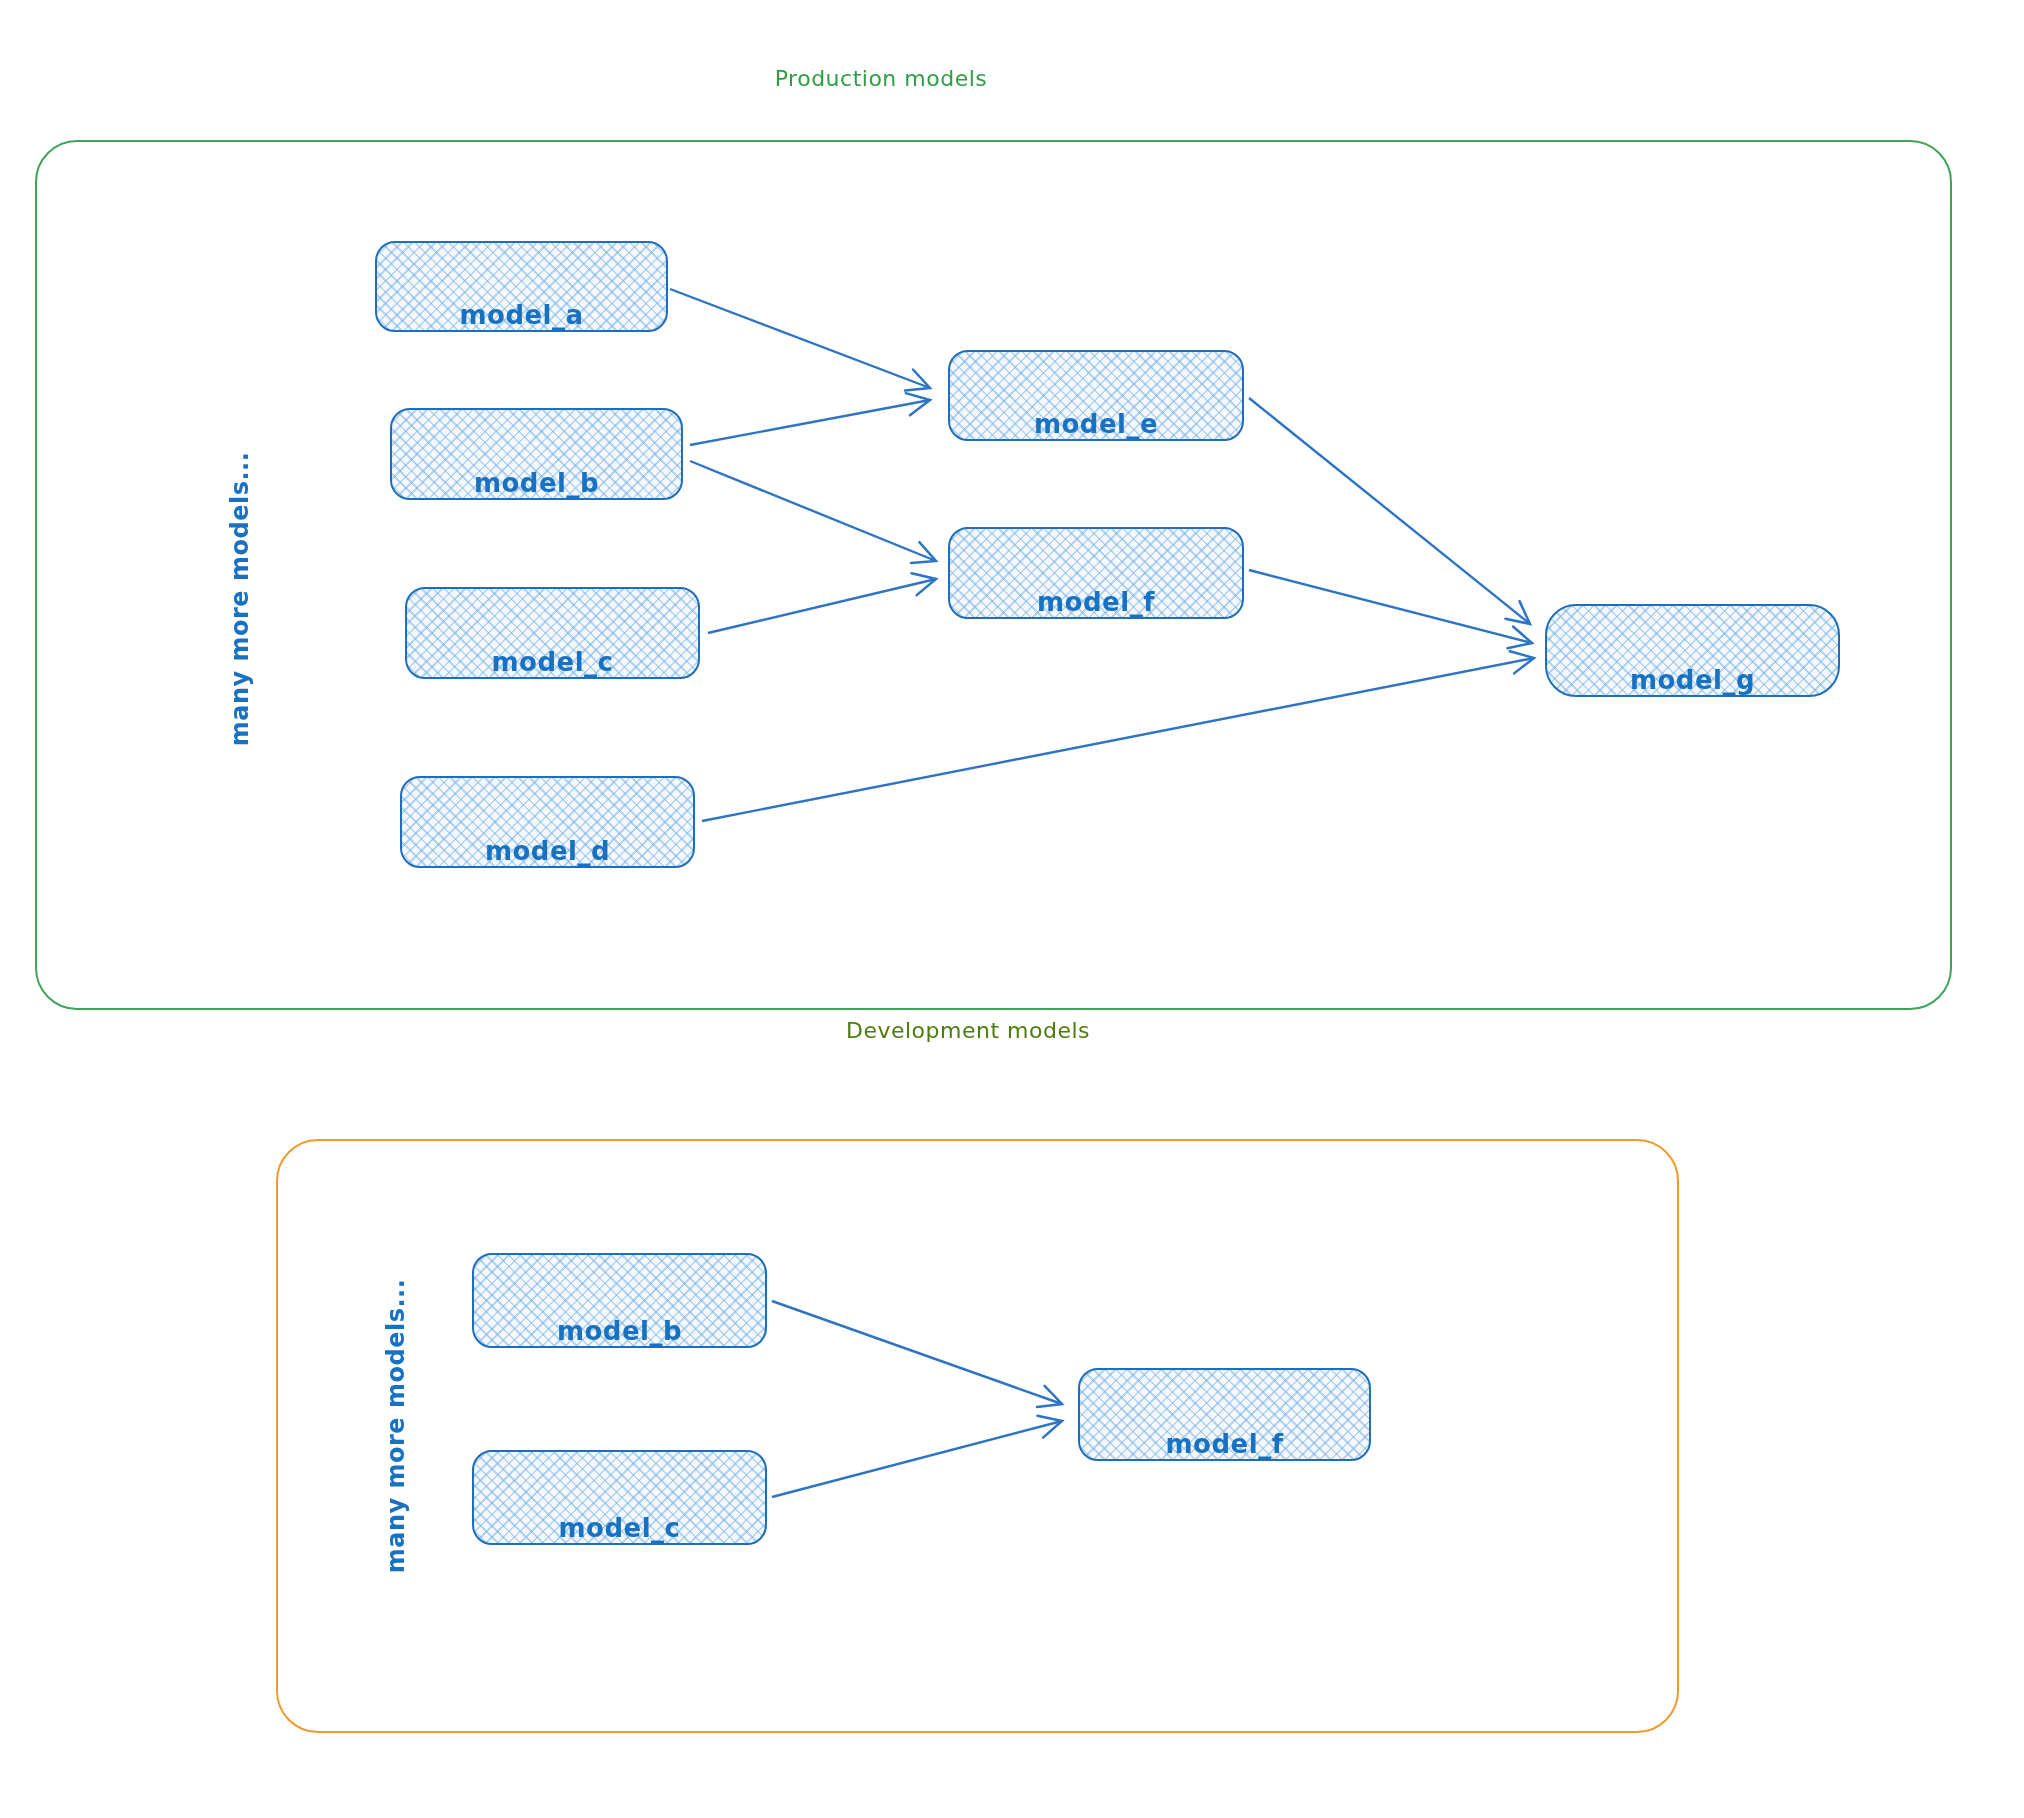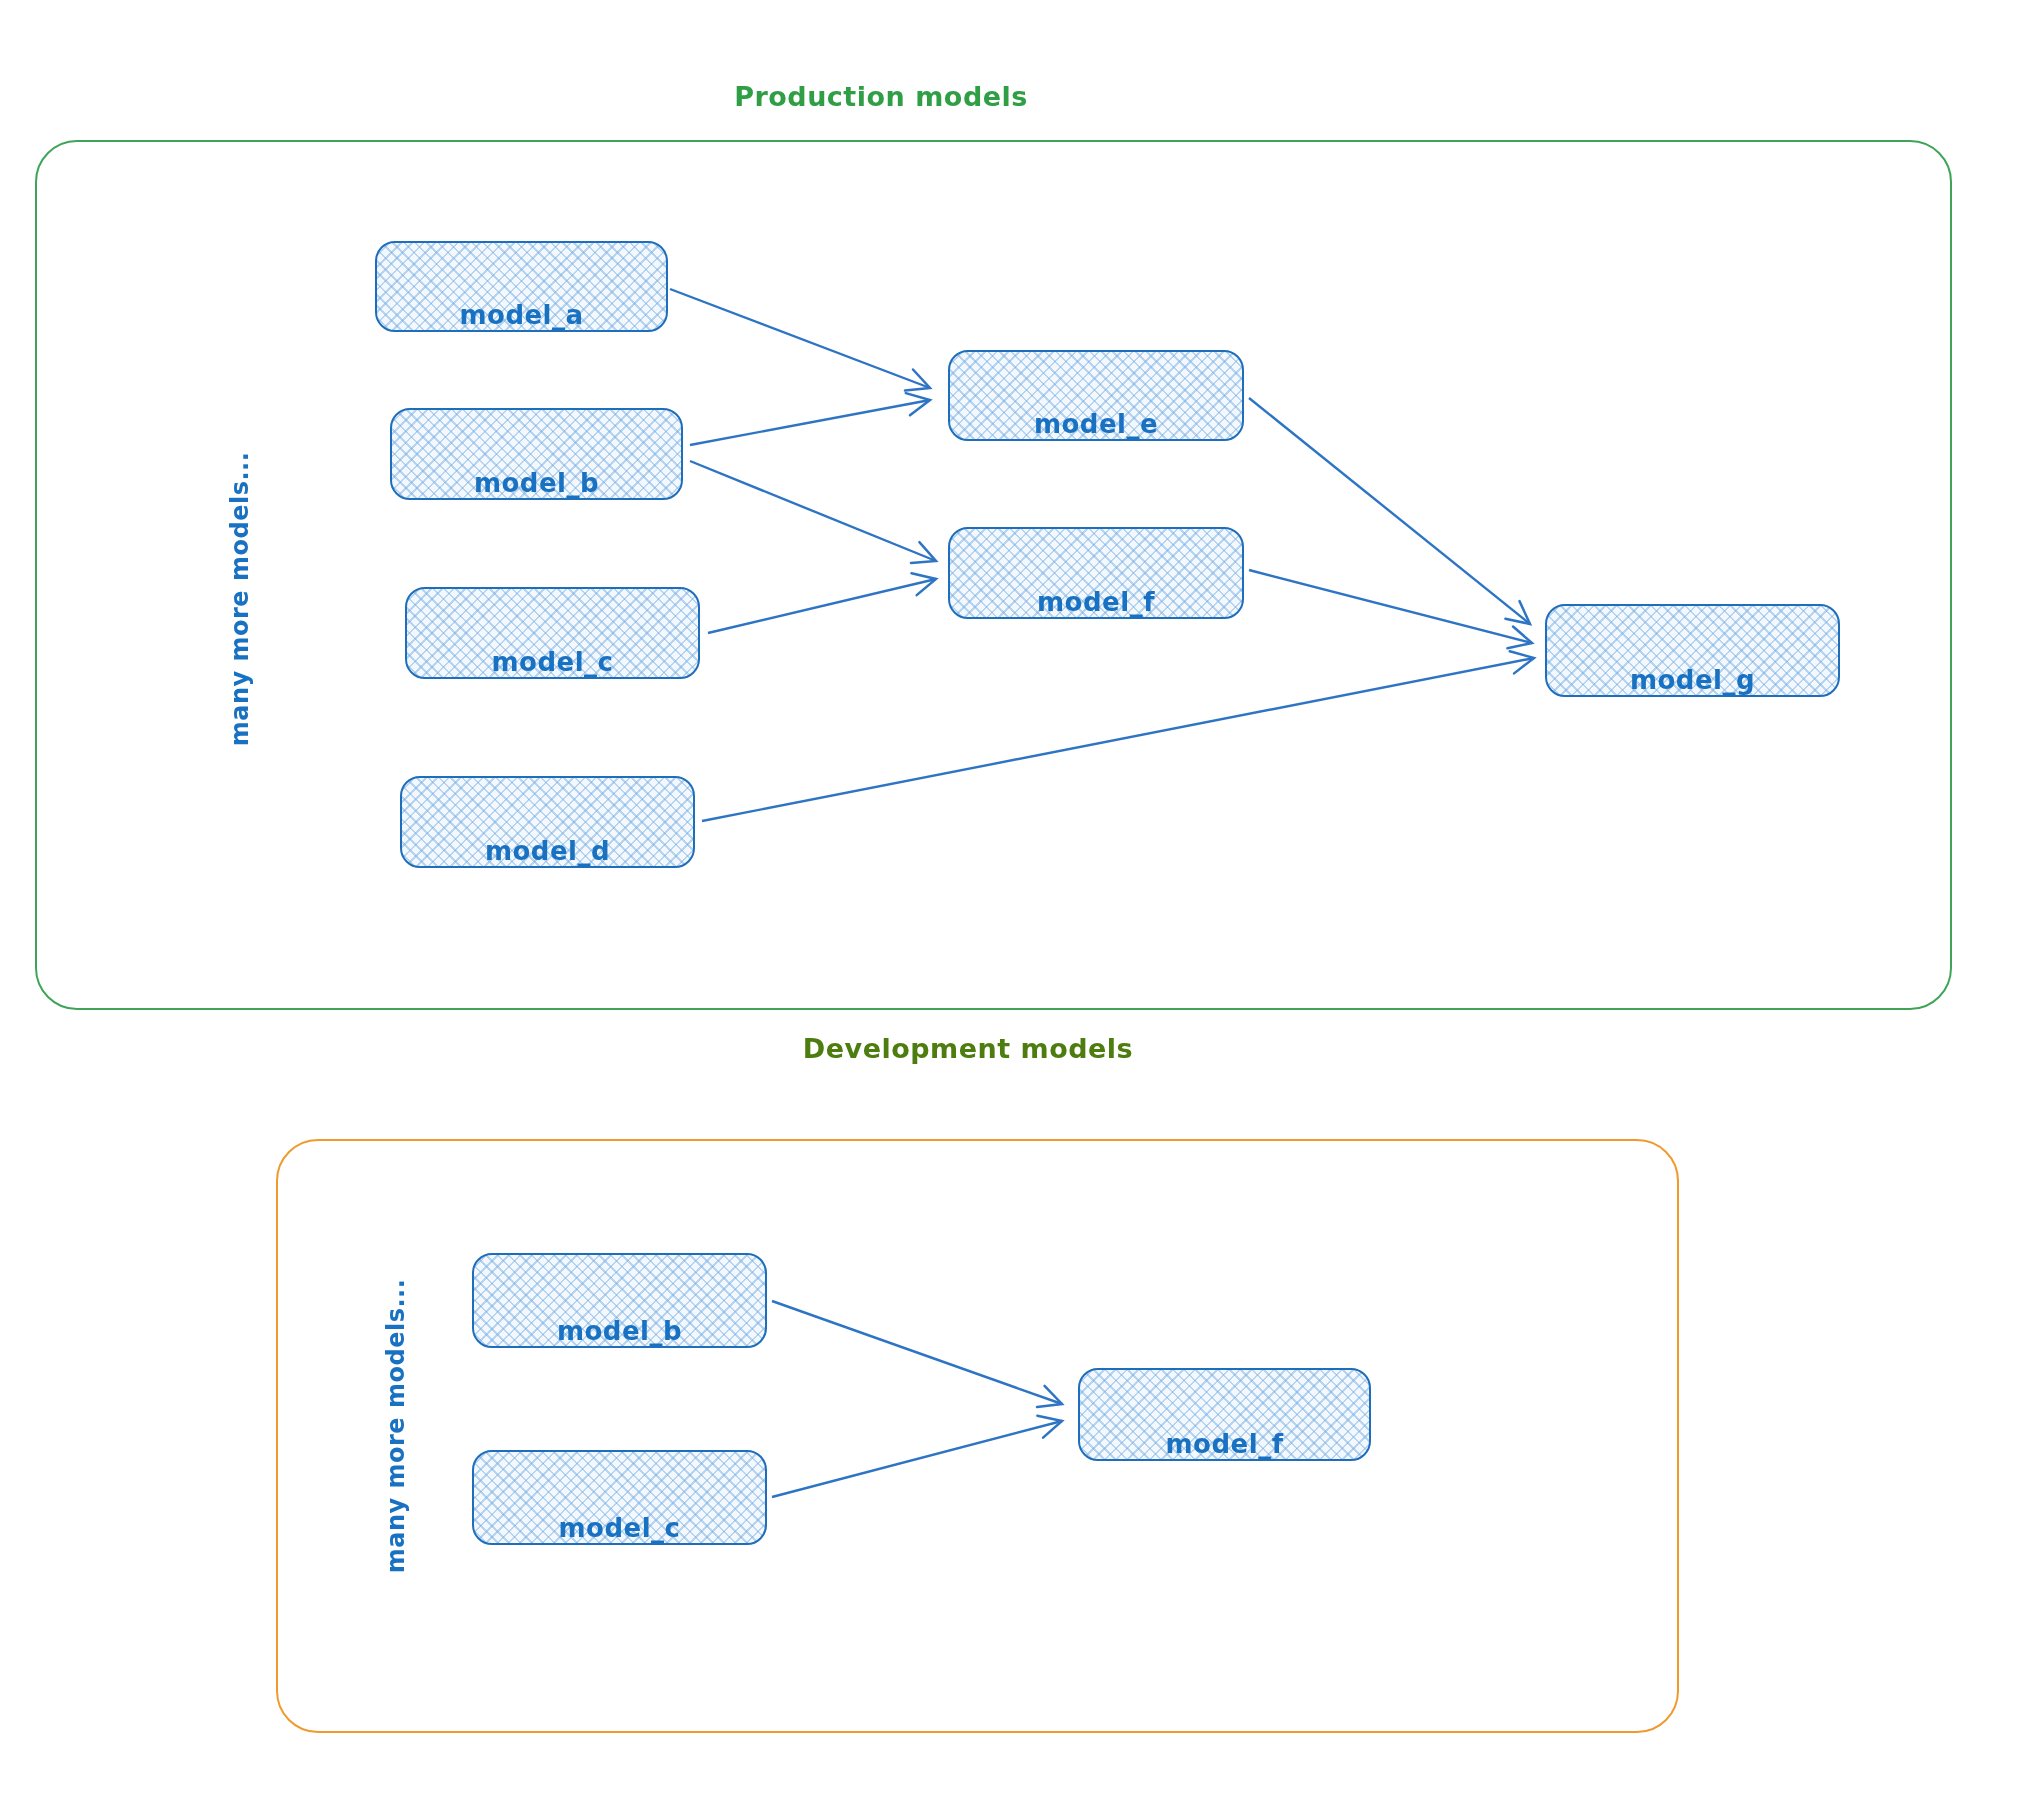--- a/index.html
+++ b/index.html
@@ -8,25 +8,24 @@
     width: 2024px;
     height: 1818px;
     background: #ffffff;
     font-family: "DejaVu Sans", sans-serif;
     overflow: hidden;
   }
 
   .section-title {
     position: absolute;
     transform: translateX(-50%);
-    font-size: 27px;
-    font-weight: 700;
+    font-size: 22px;
+    font-weight: 400;
     letter-spacing: 0.5px;
     white-space: nowrap;
-    margin-top: 15px;
   }
   .title-production { left: 881px; top: 66px; color: #2f9e44; }
   .title-development { left: 968px; top: 1018px; color: #4d7c0f; }
 
   .container-box {
     position: absolute;
     border-radius: 42px;
     background: transparent;
   }
   .container-production {
@@ -71,21 +70,21 @@
     white-space: nowrap;
   }
 
   
   .n-pa { left: 375px; top: 241px; width: 293px; height: 91px; }
   .n-pb { left: 390px; top: 408px; width: 293px; height: 92px; }
   .n-pc { left: 405px; top: 587px; width: 295px; height: 92px; }
   .n-pd { left: 400px; top: 776px; width: 295px; height: 92px; }
   .n-pe { left: 948px; top: 350px; width: 296px; height: 91px; }
   .n-pf { left: 948px; top: 527px; width: 296px; height: 92px; }
-  .n-pg { left: 1545px; top: 604px; width: 295px; height: 93px; }
+  .n-pg { left: 1545px; top: 604px; width: 295px; height: 93px; border-radius: 31px; }
 
   
   .n-db { left: 472px; top: 1253px; width: 295px; height: 95px; }
   .n-dc { left: 472px; top: 1450px; width: 295px; height: 95px; }
   .n-df { left: 1078px; top: 1368px; width: 293px; height: 93px; }
 
   .edges {
     position: absolute;
     left: 0; top: 0;
     width: 2024px;

